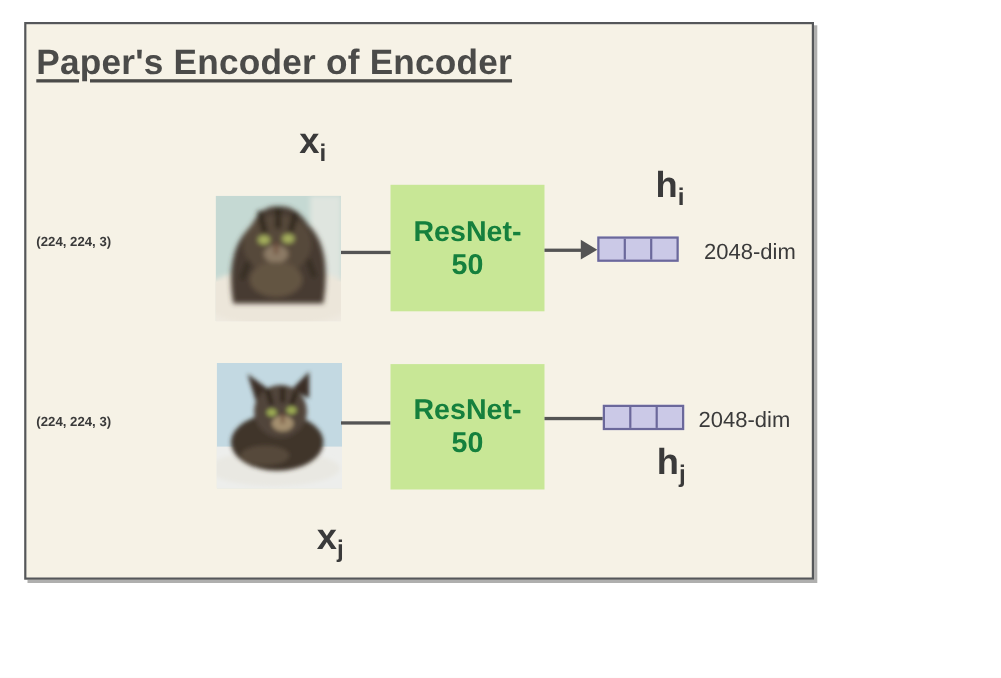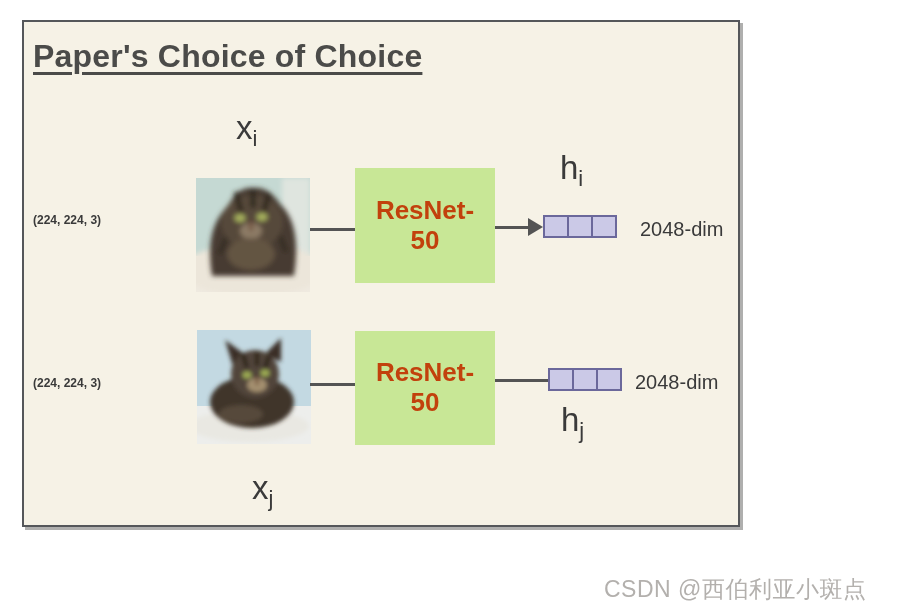--- a/index.html
+++ b/index.html
@@ -30,22 +30,22 @@
     left:9px;top:16px;
     font-size:32px;font-weight:bold;color:var(--title-text);
     text-decoration:underline;
     text-decoration-thickness:3px;
     text-underline-offset:5px;
     letter-spacing:0.2px;
     white-space:nowrap;
   }
 
   .var-label{
-    font-size:33px;font-weight:normal;color:var(--label-text);
-    line-height:36px;white-space:nowrap;
+    font-size:33px;font-weight:bold;color:var(--label-text);
+    line-height:36px;white-space:nowrap;margin-left:36px;
   }
   .var-label .sub{font-size:22px;vertical-align:-7px;}
 
   .shape-label{
     font-size:12px;font-weight:bold;line-height:24px;white-space:nowrap;
   }
 
   .cat{width:114px;height:114px;display:block;}
 
   .connector{height:3px;background:var(--connector);}
@@ -54,21 +54,21 @@
     width:0;height:0;
     border-top:9px solid transparent;
     border-bottom:9px solid transparent;
     border-left:15px solid var(--connector);
   }
 
   .encoder{
     width:140px;
     background:var(--encoder-fill);
     display:flex;flex-direction:column;align-items:center;justify-content:center;
-    font-size:26px;font-weight:bold;line-height:1.15;color:#c2410c;
+    font-size:26px;font-weight:bold;line-height:1.15;color:#15803d;
     text-align:center;
   }
 
   .vector{
     width:74px;height:23px;
     display:flex;
     background:var(--vector-fill);
     border:2px solid var(--vector-border);
   }
   .vcell{flex:1;border-right:2px solid var(--vector-border);}
@@ -85,21 +85,21 @@
     letter-spacing:0.5px;white-space:nowrap;
   }
 </style>
 </head>
 <body>
 
 <div class="canvas">
 
   <div class="panel">
 
-    <div class="title">Paper's Choice of Choice</div>
+    <div class="title">Paper's Encoder of Encoder</div>
 
     <div class="var-label" style="left:212px;top:88px;"><span>x</span><span class="sub">i</span></div>
 
     <div class="shape-label" style="left:9px;top:186px;">(224, 224, 3)</div>
 
     <svg class="cat" style="left:172px;top:156px;" viewBox="0 0 114 114">
       <defs>
           <filter id="blur1" x="-20%" y="-20%" width="140%" height="140%">
             <feGaussianBlur stdDeviation="2.4"></feGaussianBlur>
           </filter>
@@ -182,15 +182,14 @@
       </div>
 
     <div class="dim-label" style="left:611px;top:348px;">2048-dim</div>
 
     <div class="var-label" style="left:537px;top:380px;"><span>h</span><span class="sub">j</span></div>
 
     <div class="var-label" style="left:228px;top:448px;"><span>x</span><span class="sub">j</span></div>
 
   </div>
 
-  <div class="watermark">CSDN @西伯利亚小斑点</div>
 
 </div>
 
 </body></html>

